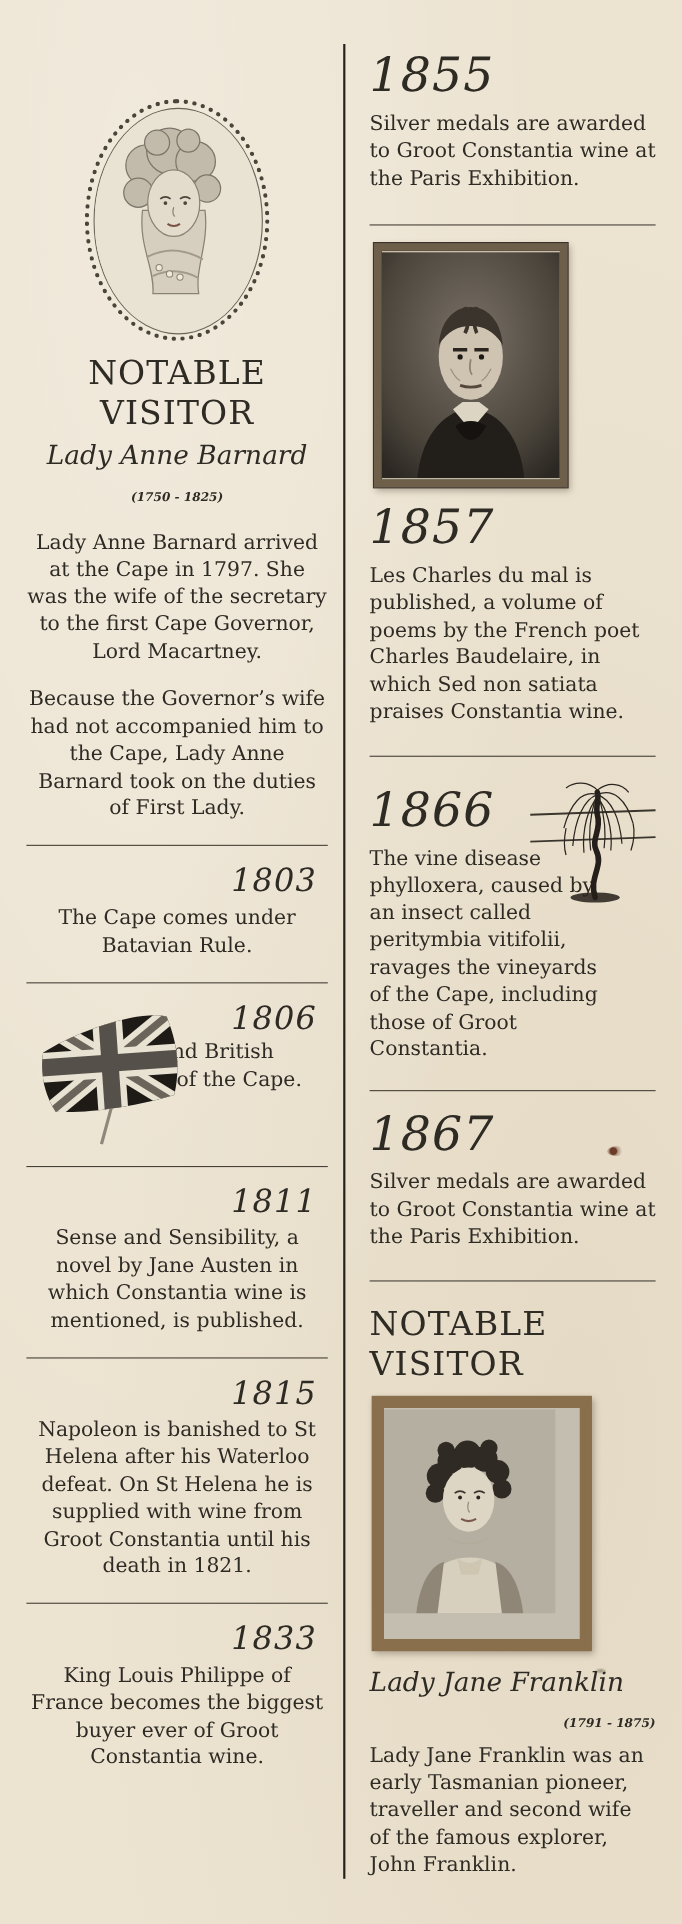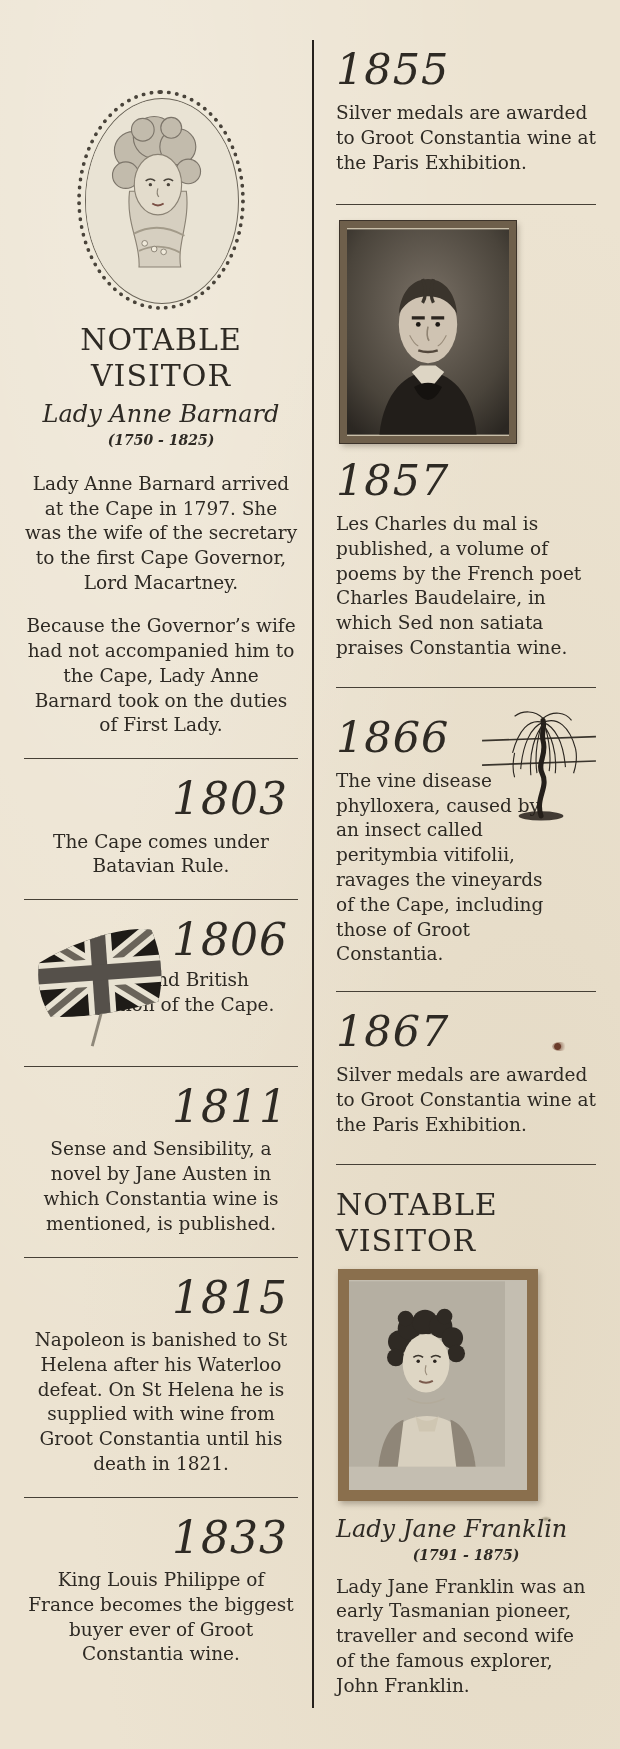--- a/index.html
+++ b/index.html
@@ -9,30 +9,30 @@
       radial-gradient(ellipse at 20% 10%, rgba(255,255,255,.25), rgba(255,255,255,0) 55%),
       radial-gradient(ellipse at 85% 75%, rgba(205,190,160,.25), rgba(205,190,160,0) 60%),
       #ece3d1;
     font-family:"DejaVu Serif", serif;
     color:#2e2a24;
   }
   .vline{position:absolute;left:312px;top:40px;width:2px;height:1668px;background:#26211c;}
   .col{position:absolute;}
   .col-left{left:24px;top:90px;width:274px;text-align:center;}
   .col-right{left:336px;top:46px;width:260px;text-align:left;}
-  .year{font-style:italic;font-size:44px;line-height:1.1;letter-spacing:1px;}
+  .year{font-style:italic;font-size:29px;line-height:1.1;letter-spacing:1px;}
   .col-left .year{text-align:right;padding-right:10px;}
   .col-right .year{font-size:43px;}
   .body-text{font-size:18.5px;line-height:1.34;}
   .b{font-weight:normal;}
   .i{}
   .divider{height:1px;background:#464036;border:0;margin:20px 0 16px 0;}
   .nv-heading{font-size:30px;letter-spacing:1px;line-height:1.2;}
   .nv-name{font-style:italic;font-size:24px;margin-top:6px;line-height:1.2;}
-  .nv-life{font-style:italic;font-weight:bold;font-size:14px;margin-top:3px;}
+  .nv-life{font-style:italic;font-weight:bold;font-size:11px;margin-top:16px;}
   .para{margin-top:24px;}
   
   .oval-frame{width:152px;height:204px;margin:0 auto 12px auto;border-radius:50%;
     border:4px dotted #4a443b;padding:4px;background:#efe9da;}
   .oval-inner{width:100%;height:100%;border-radius:50%;overflow:hidden;border:1px solid #6b6559;background:#e9e3d4;}
   
   .photo-frame{width:162px;height:208px;margin:6px 0 14px 4px;
     border:7px solid #6e5f4b;outline:1px solid #3c332a;box-shadow:inset 0 0 0 2px #c9bfa9, 2px 3px 6px rgba(60,50,35,.35);
     background:#35302a;overflow:hidden;}
   
@@ -260,17 +260,17 @@
         <circle cx="71" cy="82" r="1.8" fill="#2b251f"></circle>
           <circle cx="88" cy="82" r="1.8" fill="#2b251f"></circle>
         <path d="M79 86 q-2 7 1 10" stroke="#9a8d7b" stroke-width="1.2" fill="none"></path>
         <path d="M72 102 q7 4 14 0" stroke="#7a5a4c" stroke-width="2" fill="none"></path>
         <path d="M60 120 q19 10 38 0" stroke="#b3ab9b" stroke-width="1.4" fill="none"></path>
       </svg>
     </div>
   </div>
 
   <div class="nv-name">Lady Jane Franklin</div>
-  <div class="nv-life" style="text-align:center">(1791 - 1875)</div>
+  <div class="nv-life" style="text-align:right">(1791 - 1875)</div>
 
   <p class="body-text" style="margin:12px 0 0 0"><span>Lady Jane Franklin was an early Tasmanian pioneer, traveller and </span><span class="b">second wife of the famous explorer, John Franklin</span><span>.</span></p>
 
 </div>
 
 </body></html>

